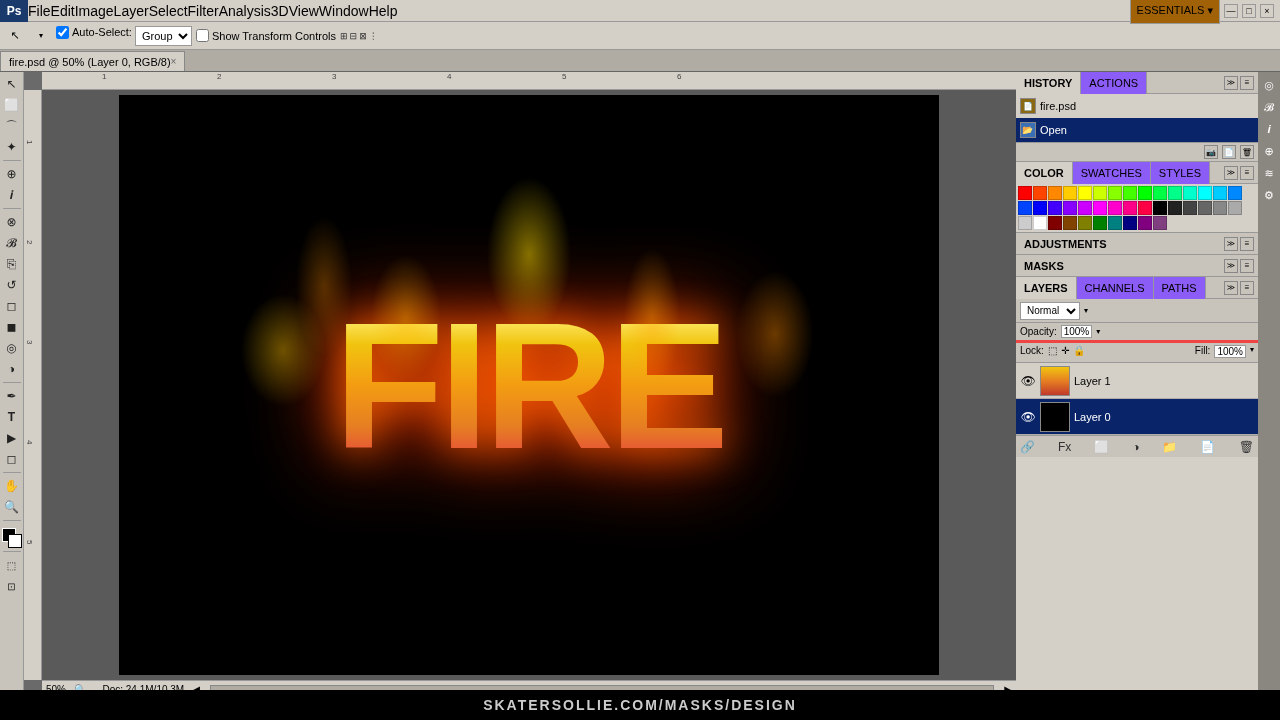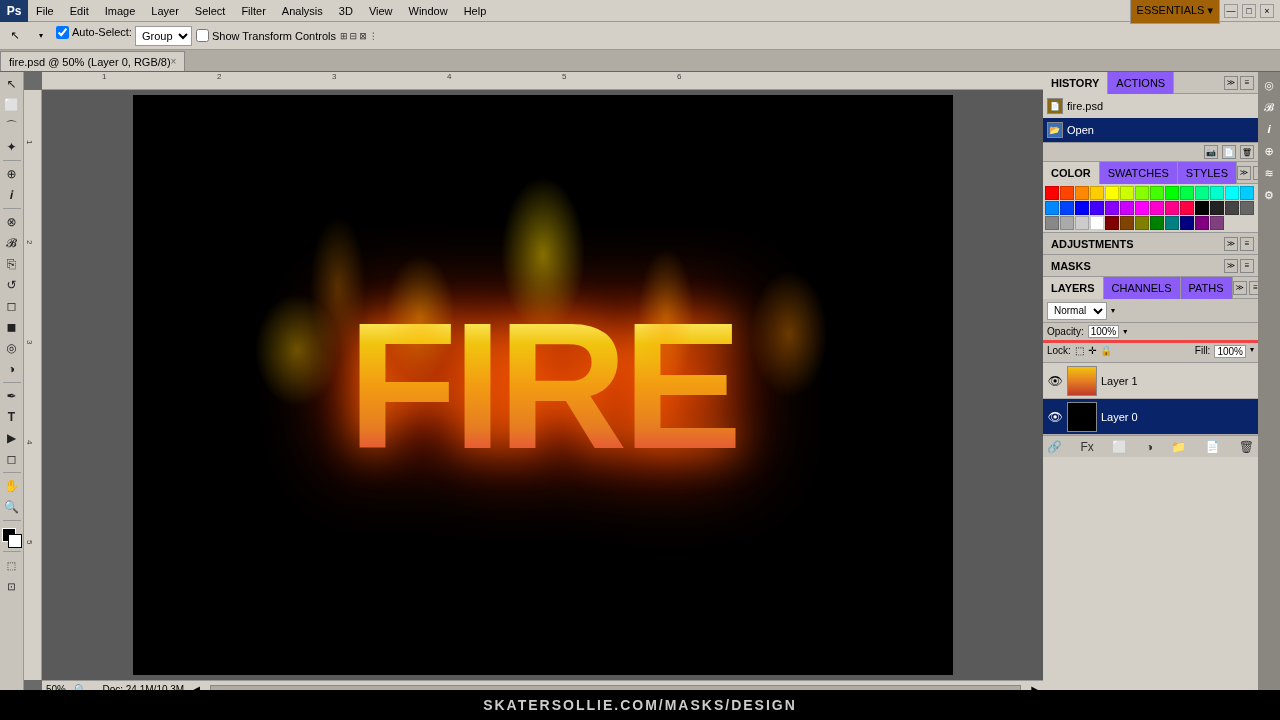--- a/index.html
+++ b/index.html
@@ -19,23 +19,23 @@
       height: 22px;
       background: #1a3a6b;
       display: flex;
       align-items: center;
       justify-content: center;
       color: #fff;
       font-weight: bold;
       font-size: 12px;
     }
     .menu-item {
-      padding: 2px 8px;
-      cursor: pointer;
-      font-size: 11px;
+      padding: 2px 0;
+      cursor: pointer;
+      font-size: 14px;
       color: #000;
     }
     .menu-right {
       margin-left: auto;
       display: flex;
       align-items: center;
       gap: 4px;
       padding-right: 6px;
     }
     .essentials-btn {
@@ -243,21 +243,21 @@
       border-top: 1px solid #999;
       display: flex;
       align-items: center;
       padding: 0 4px;
       font-size: 10px;
       gap: 8px;
     }
 
     
     #right-panels {
-      width: 215px;
+      width: 242px;
       background: #5a5a5a;
       display: flex;
       flex-direction: column;
     }
 
     
     #history-panel {
       background: #d4d0c8;
       border-bottom: 1px solid #999;
     }

